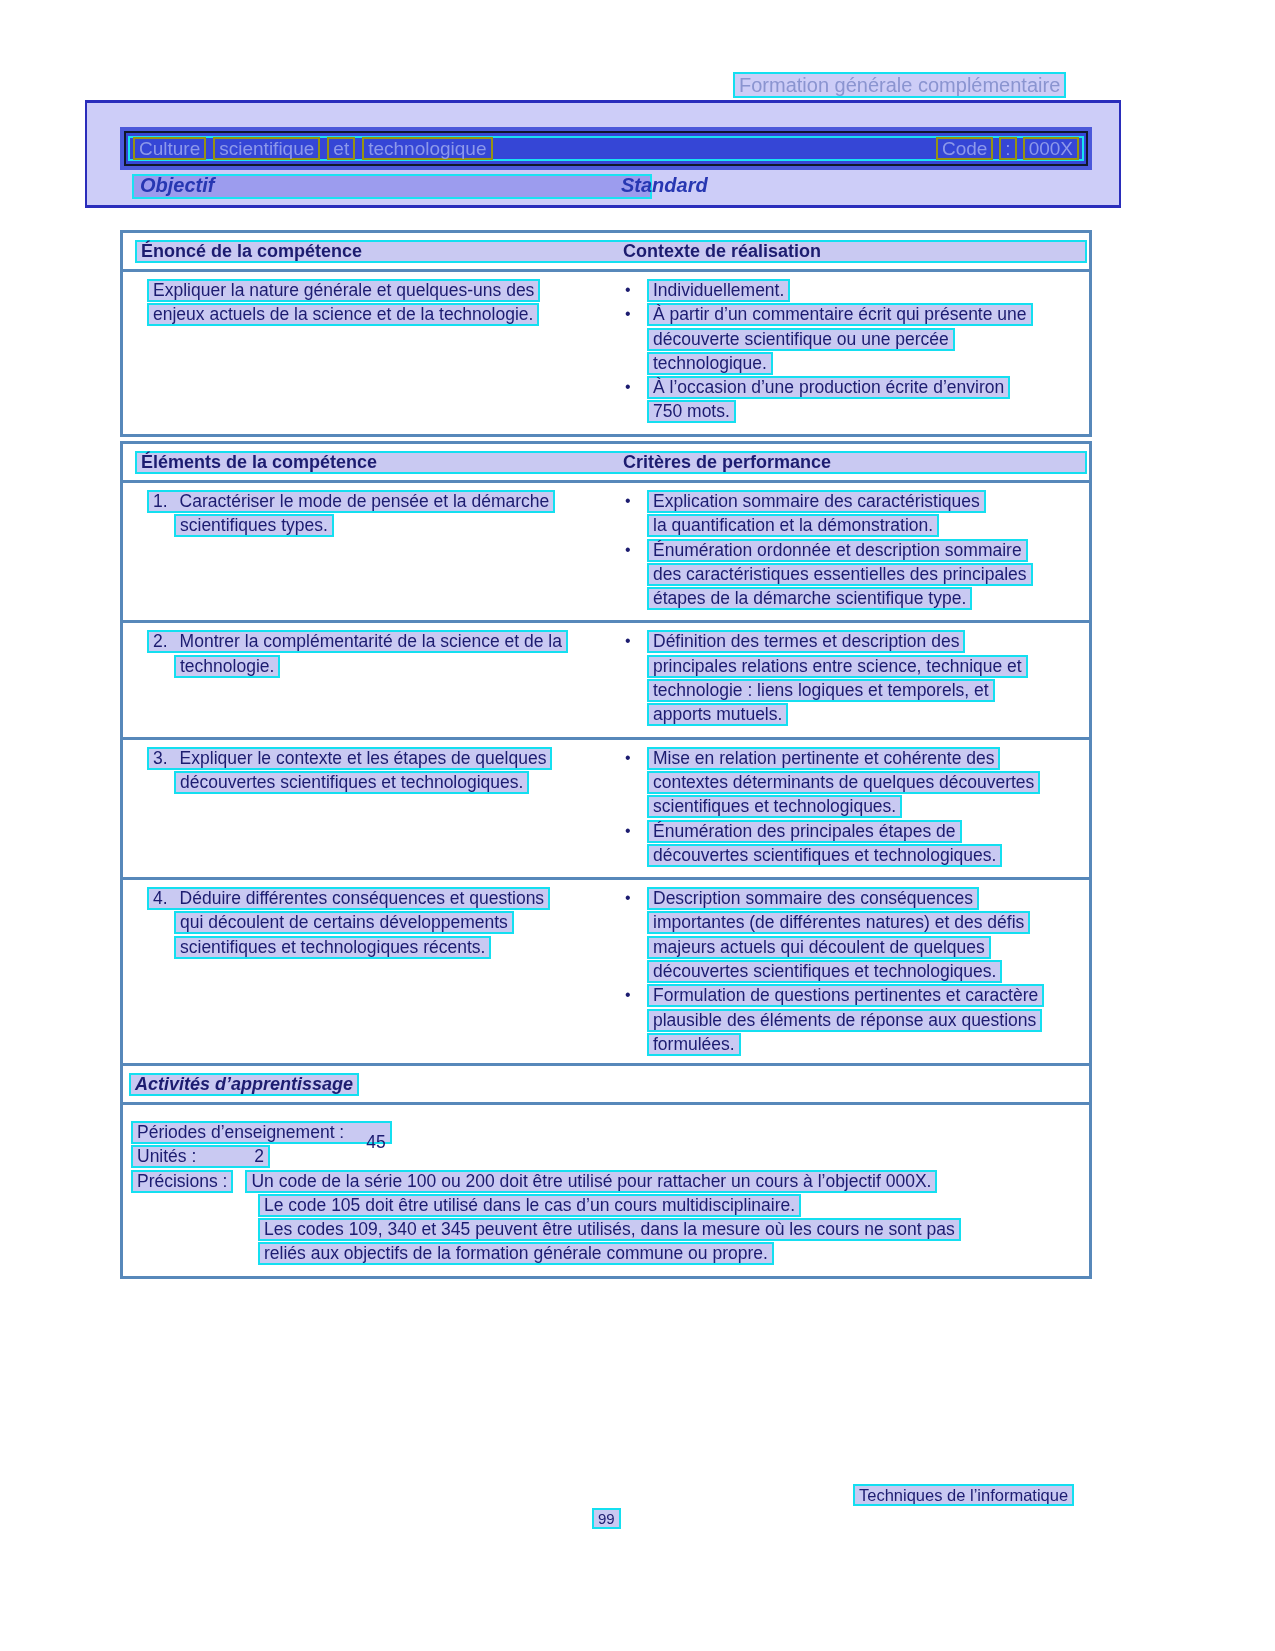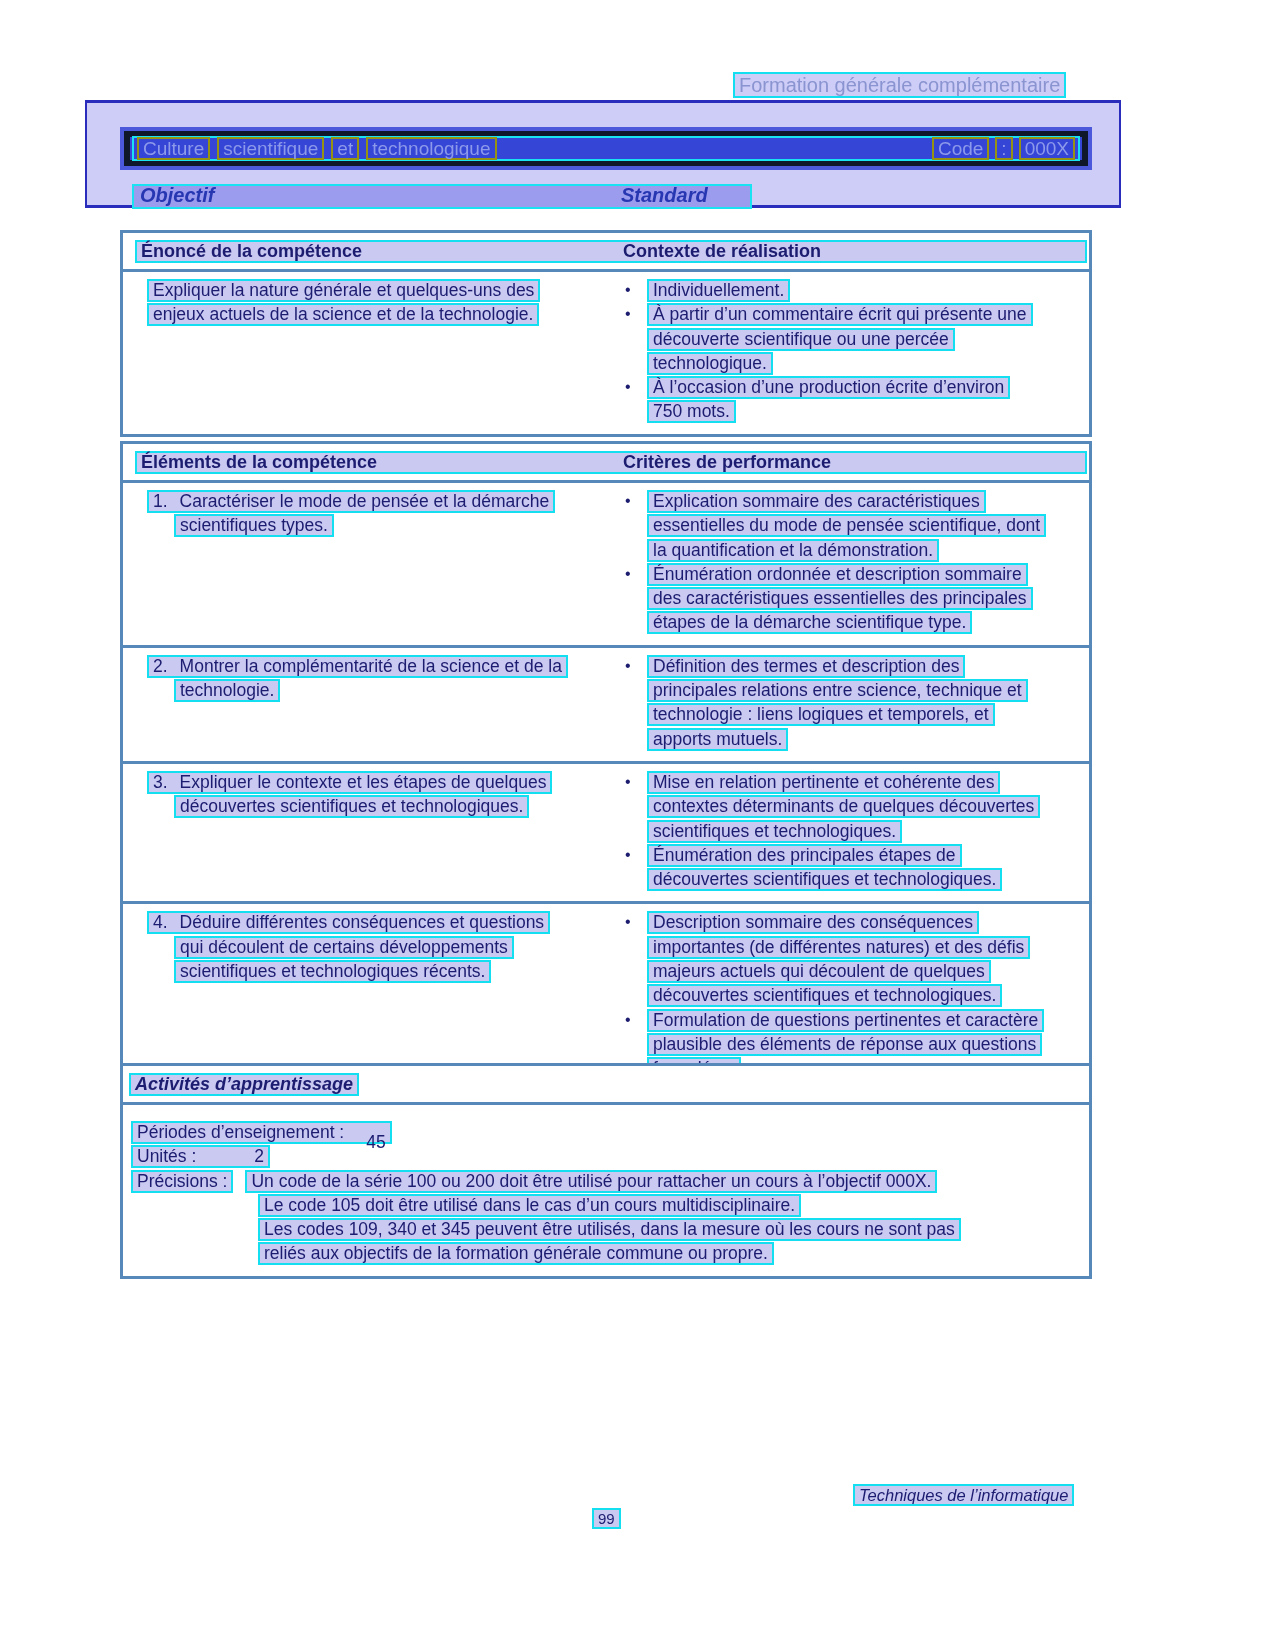--- a/index.html
+++ b/index.html
@@ -23,36 +23,36 @@
   .top-header .hl { color:#8a94d0; font-size:20px; height:26px; background:#cdcdf7; }
 
   
   .top-box {
     position:absolute; left:85px; top:100px; width:1036px; height:108px;
     background:#cdcdf8; border:3px solid #2a2dbb; border-left-width:2px; border-right-width:2px;
   }
   .banner-bar { position:relative; margin:24px 27px 0 33px; height:43px; background:#4c59da; }
   .banner-red {
     position:absolute; left:4px; right:4px; top:4px; bottom:4px;
-    border:6px solid #0f172a; background:#3546d6;
+    border:2px solid #0f172a; background:#3546d6;
     display:flex; align-items:center; padding:0 2px;
   }
   .banner-line {
     flex:1; height:25px; border:2px solid #19e2f2; background:transparent;
     display:flex; justify-content:space-between; align-items:center; padding:0 3px;
   }
   .bw {
     display:inline-block; border:2px solid #969312; color:#8d99ea;
     font-size:19px; line-height:19px; padding:0 4px;
   }
   .banner-words .bw { margin-right:7px; }
   .banner-code .bw { margin-left:6px; }
 
   .obj-band {
-    position:absolute; left:45px; top:81px; width:620px; height:25px;
+    position:absolute; left:45px; top:71px; width:520px; height:25px;
     background:#9c9cee; border:2px solid #19e2f2;
   }
   .obj-band span {
     position:absolute; top:-2px; font-style:italic; font-weight:bold;
     font-size:20px; color:#2737b2;
   }
   .obj-label { left:6px; }
   .std-label { left:487px; }
 
   
@@ -79,21 +79,21 @@
   
   .thead3 { height:39px; border-bottom:3px solid #5788ba; display:flex; align-items:center; padding-left:6px;font-style:italic; }
   .t3body { padding:16px 0 9px 8px; }
   .gap22 { margin-left:22px;margin-top:20px; }
   .gap58 { margin-left:58px; }
   .gap12 { margin-left:12px; }
   .prec-ind { margin-left:127px; }
 
   
   .footer-right { position:absolute; top:1484px; left:853px; }
-  .footer-right .hl { font-size:16.5px; height:22px;font-style:italic; }
+  .footer-right .hl { font-size:16.5px; height:22px; }
   .page-num { position:absolute; top:1508px; left:592px; }
   .page-num .hl { font-size:15px; height:21px; }
 </style>
 </head>
 <body>
 
 <div class="page">
 
   <div class="top-header">
     <span class="hl">Formation générale complémentaire</span>
@@ -183,24 +183,20 @@
             <span class="hl ind">scientifiques types.</span>
           </div>
       </div>
       <div class="cr">
         <div class="line">
             <span class="blt"></span>
             <span class="hl">Explication sommaire des caractéristiques</span>
           </div>
         <div class="line">
             <span class="sp"></span>
-            <span class="hl">essentielles du mode de pensée scientifique, dont</span>
-          </div>
-        <div class="line">
-            <span class="sp"></span>
             <span class="hl">la quantification et la démonstration.</span>
           </div>
         <div class="line">
             <span class="blt"></span>
             <span class="hl">Énumération ordonnée et description sommaire</span>
           </div>
         <div class="line">
             <span class="sp"></span>
             <span class="hl">des caractéristiques essentielles des principales</span>
           </div>

